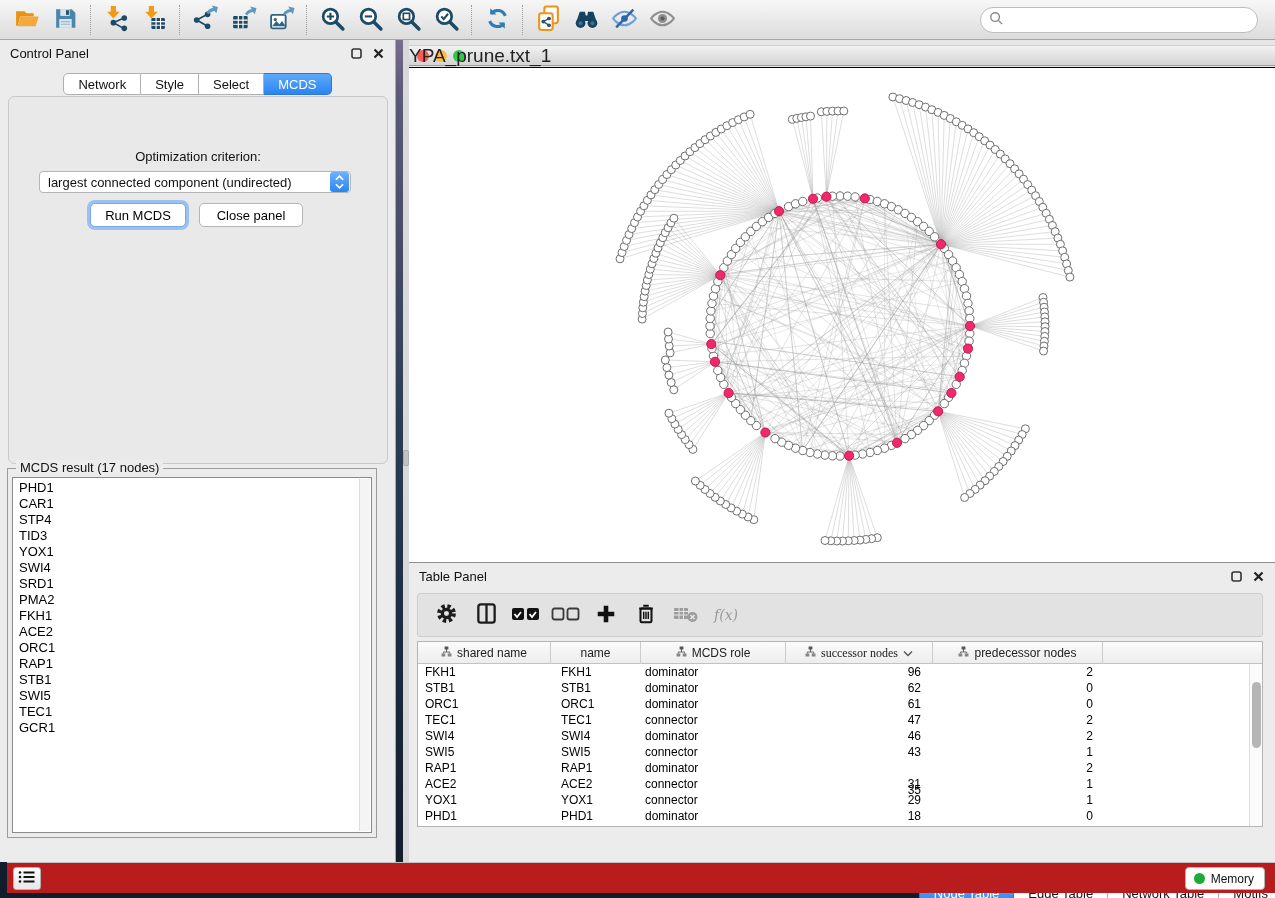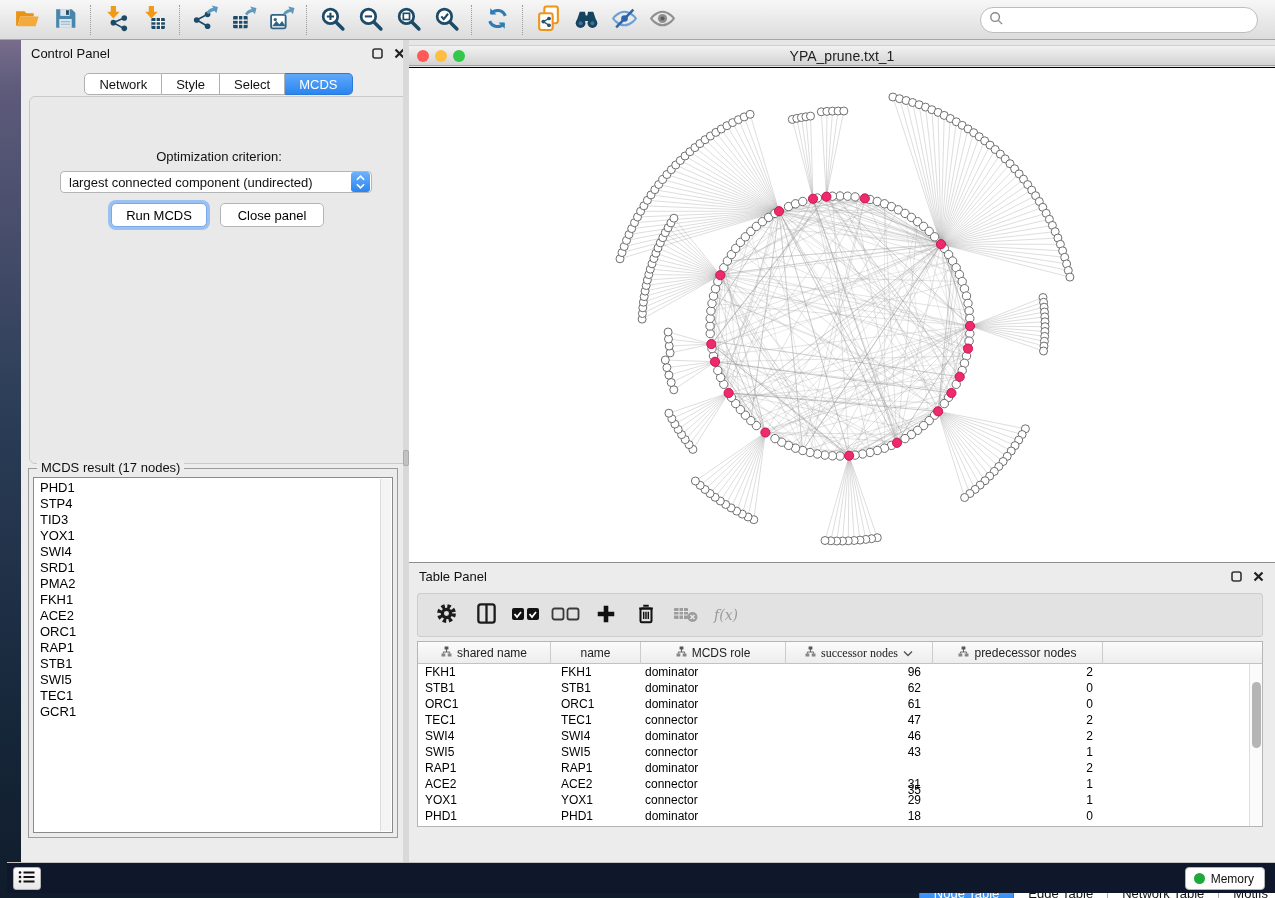--- a/index.html
+++ b/index.html
@@ -20,21 +20,21 @@
   .tbtn svg { width:27px; height:27px; }
   .tsep { width:1px; height:30px; margin:0 6px; border-left:1px dotted #9a9a9a; flex:0 0 auto; }
   #toolbar-search {
     position:absolute; right:17px; top:7px; width:278px; height:26px;
     border:1px solid #bdbdbd; border-radius:13px; background:#fff;
     display:flex; align-items:center; padding-left:8px;
   }
   #toolbar-search input { border:none; outline:none; width:230px; font-size:12px; background:transparent; }
   
   #control-panel {
-    position:absolute; left:21px; top:40px; width:396px; height:822px;
+    position:absolute; left:0; top:40px; width:396px; height:822px;
     background:#ececec; border-right:1px solid #a9a9a9;
   }
   .panel-titlebar { height:26px; display:flex; align-items:center; padding:0 10px; font-size:13px; color:#111; }
   .panel-titlebar .spacer { flex:1; }
   .mini-icon { width:14px; height:14px; margin-left:8px; display:flex; align-items:center; justify-content:center; }
   #control-tabs { position:absolute; left:0; top:33px; width:100%; display:flex; justify-content:center; }
   .seg-tab {
     height:22px; padding:0 14px; display:flex; align-items:center; font-size:13px;
     background:#fff; border:1px solid #b0b0b0; border-left:none; cursor:default; color:#111;
   }
@@ -81,21 +81,21 @@
   #v-divider { position:absolute; left:403px; top:40px; width:6px; height:822px; background:#d9d9d9; }
   #v-divider .handle { position:absolute; left:0; top:410px; width:6px; height:16px; background:#c2c2c2; border:1px solid #ababab; border-radius:2px; }
   
   #network-window { position:absolute; left:409px; top:40px; width:866px; height:522px; background:#e6e6e6; }
   #net-titlebar {
     position:absolute; left:0; top:5px; width:100%; height:21px;
     background:linear-gradient(180deg,#f2f2f2,#d3d3d3); border-top:1px solid #cfcfcf; border-bottom:1px solid #9f9f9f;
     display:flex; align-items:center;
   }
   .traffic { width:12px; height:12px; border-radius:50%; margin-left:8px; }
-  #net-title { position:absolute; left:0; width:100%; text-align:center; font-size:14px; color:#222; }
+  #net-title { position:absolute; left:0; width:100%; font-size:19px; color:#222; }
   #network-canvas { position:absolute; left:0; top:27px; width:866px; height:495px; background:#fff; border-top:1px solid #000; }
   
   #table-panel {
     position:absolute; left:409px; top:562px; width:866px; height:300px;
     background:#ececec; border-top:1px solid #8f8f8f;
   }
   #table-toolbar {
     position:absolute; left:8px; top:30px; width:846px; height:44px;
     background:#e2e2e2; border:1px solid #cdcdcd; border-radius:3px;
     display:flex; align-items:center; padding-left:10px; gap:4px;
@@ -112,21 +112,21 @@
   #table-body { position:absolute; left:0; top:22px; right:13px; bottom:0; overflow:hidden; }
   .trow { display:flex; height:16px; align-items:center; }
   .tcell { font-size:12px; color:#000; white-space:nowrap; overflow:hidden; }
   .tcell.num { text-align:right; }
   #table-vscroll { position:absolute; top:22px; right:0; bottom:0; width:13px; background:#fbfbfb; border-left:1px solid #ddd; }
   #table-vscroll .thumb { position:absolute; left:2px; width:9px; top:18px; height:66px; background:#b5b5b5; border-radius:5px; }
   #table-tabs { position:absolute; left:8px; top:271px; width:100%; display:flex; justify-content:flex-end;margin-top:48px; }
   
   #status-bar {
     position:absolute; left:7px; top:862px; width:1268px; height:31px;
-    background:#0f172a; border-top:1px solid #c2c2c2;
+    background:#b91c1c; border-top:1px solid #c2c2c2;
   }
   #list-btn {
     position:absolute; left:6px; top:4px; width:28px; height:23px;
     background:linear-gradient(180deg,#fdfdfd,#e8e8e8); border:1px solid #b3b3b3; border-radius:3px;
     display:flex; align-items:center; justify-content:center;
   }
   #memory-btn {
     position:absolute; right:10px; top:4px; height:23px; padding:0 10px 0 8px;
     background:#fff; border:1px solid #b3b3b3; border-radius:4px;
     display:flex; align-items:center; gap:6px; font-size:12px;
@@ -310,20 +310,21 @@
       </span>
     </div>
     <button id="run-mcds-btn">Run MCDS</button>
     <button id="close-panel-btn">Close panel</button>
   </div>
   <div id="mcds-result-group">
     <div id="mcds-result-title">MCDS result (17 nodes)</div>
     <div id="mcds-result-list">
       <div id="mcds-items">
           <div class="item">PHD1</div>
+          <div class="item">CAR1</div>
           <div class="item">STP4</div>
           <div class="item">TID3</div>
           <div class="item">YOX1</div>
           <div class="item">SWI4</div>
           <div class="item">SRD1</div>
           <div class="item">PMA2</div>
           <div class="item">FKH1</div>
           <div class="item">ACE2</div>
           <div class="item">ORC1</div>
           <div class="item">RAP1</div>

